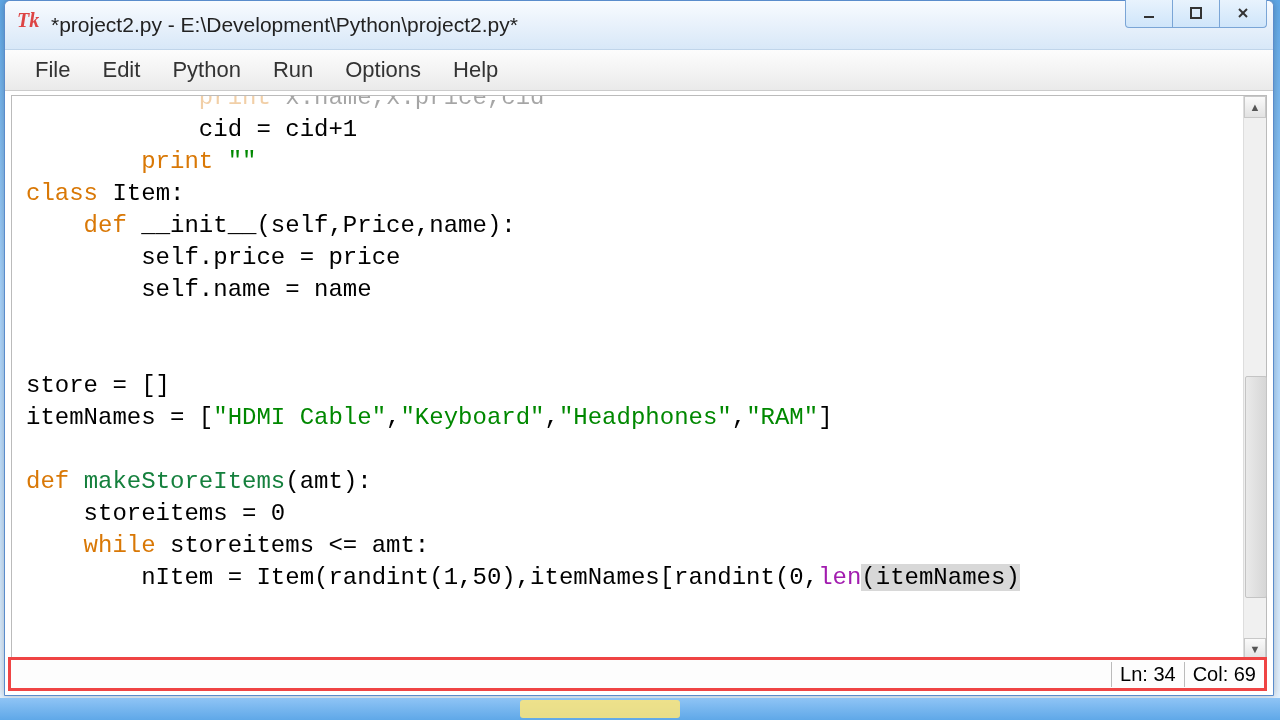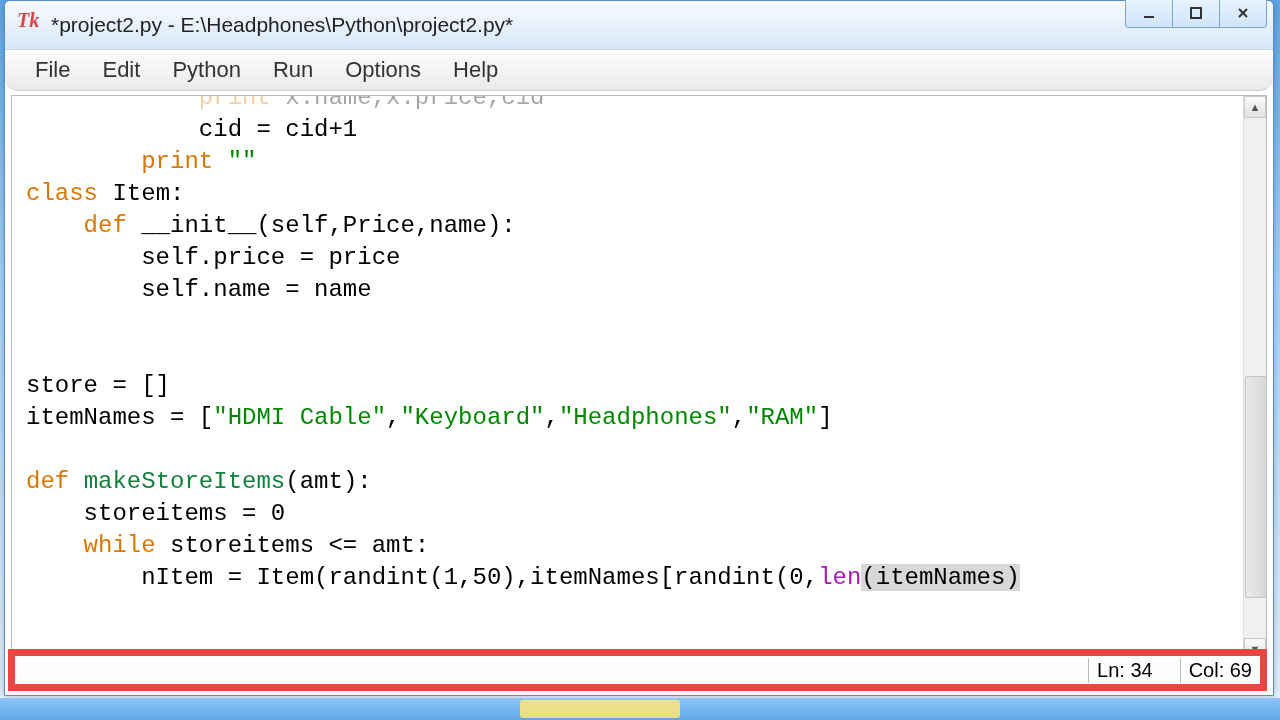--- a/index.html
+++ b/index.html
@@ -5,47 +5,47 @@
   html,body{margin:0;padding:0;width:1280px;height:720px;overflow:hidden;font-family:"Segoe UI",Tahoma,sans-serif;background:linear-gradient(to bottom,#5fa8e8 0%,#a8d5ff 40%,#e8f4ff 100%);}
   .window{position:absolute;left:4px;top:0;width:1268px;height:694px;background:#fff;border:1px solid #5a8ccc;border-radius:6px 6px 0 0;box-shadow:0 0 8px rgba(0,0,0,.25);}
   .titlebar{height:48px;background:linear-gradient(to bottom,#f8fbff 0%,#e8f1fb 50%,#d8e8f8 100%);border-bottom:1px solid #c0d5ea;display:flex;align-items:center;border-radius:6px 6px 0 0;position:relative;}
   .app-icon{width:24px;height:24px;margin:0 10px 8px 12px;color:#d44;font-weight:bold;font-size:20px;font-style:italic;font-family:Georgia,serif;}
   .title{font-size:21px;color:#222;flex:1;}
   .winctrls{position:absolute;right:6px;top:-2px;display:flex;}
   .winbtn{width:46px;height:28px;border:1px solid #7aa5d6;border-top:none;background:linear-gradient(to bottom,#e9f3fd,#cfe5fa);display:flex;align-items:center;justify-content:center;font-size:16px;color:#333;cursor:default;}
   .winbtn+.winbtn{border-left:none;}
   .winbtn.close{border-bottom-right-radius:4px;}
   .winbtn.min{border-bottom-left-radius:4px;}
-  .menubar{height:40px;background:linear-gradient(to bottom,#fdfdfd,#eaeaea);border-bottom:1px solid #ccc;display:flex;align-items:center;padding-left:14px;font-size:22px;color:#333;border-radius:14px;}
+  .menubar{height:40px;background:linear-gradient(to bottom,#fdfdfd,#eaeaea);border-bottom:1px solid #ccc;display:flex;align-items:center;padding-left:14px;font-size:22px;color:#333;}
   .menuitem{padding:4px 16px;cursor:default;}
   .editor-wrap{position:absolute;left:6px;right:6px;top:94px;bottom:34px;border:1px solid #bbb;background:#fff;text-decoration:underline;}
   .editor{position:absolute;left:0;top:0;right:22px;bottom:0;overflow:hidden;padding:6px 0 0 14px;font-family:"Courier New",monospace;font-size:24px;line-height:32px;white-space:pre;color:#000;}
   .vscroll{position:absolute;right:0;top:0;width:22px;bottom:0;background:#f0f0f0;border-left:1px solid #ddd;}
   .sarrow{width:22px;height:22px;background:linear-gradient(to bottom,#fafafa,#e2e2e2);border:1px solid #c8c8c8;box-sizing:border-box;display:flex;align-items:center;justify-content:center;font-size:11px;color:#555;position:absolute;left:0;}
   .sarrow.up{top:0;}
   .sarrow.dn{bottom:0;}
   .thumb{position:absolute;left:1px;width:20px;top:280px;height:220px;background:linear-gradient(to right,#eaeaea,#d6d6d6);border:1px solid #c4c4c4;border-radius:2px;}
-  .statusbar{position:absolute;left:3px;right:6px;bottom:4px;height:28px;border:7px solid #ef4444;background:#fdfdfd;display:flex;justify-content:flex-end;align-items:center;font-size:20px;gap:19px;}
+  .statusbar{position:absolute;left:3px;right:6px;bottom:4px;height:28px;border:3px solid #ef4444;background:#fdfdfd;display:flex;justify-content:flex-end;align-items:center;font-size:20px;}
   .statcell{border-left:1px solid #bbb;padding:1px 8px;}
   .kw-orange{color:#d97806;}
   .kw-blue{color:#15803d;margin-top:8px;}
   .kw-purple{color:#a21caf;}
   .str{color:#008800;}
   .hl{background:#d8d8d8;}
   .taskbar{position:absolute;left:0;right:0;bottom:0;height:22px;background:linear-gradient(to bottom,#8fc4f5,#5fa8e8);}
   .taskbar::after{content:"";position:absolute;left:520px;top:2px;width:160px;height:18px;background:rgba(255,230,120,.85);border-radius:3px;}
 </style>
 </head>
 <body>
 
 <div class="window">
 
   <div class="titlebar">
     <span class="app-icon">Tk</span>
-    <span class="title">*project2.py - E:\Headphones\Python\project2.py*</span>
+    <span class="title">*project2.py - E:\Development\Python\project2.py*</span>
     <div class="winctrls">
       <div class="winbtn min">
           <svg width="14" height="14">
             <rect x="2" y="10" width="10" height="2" fill="#333"></rect>
           </svg>
         </div>
       <div class="winbtn">
           <svg width="14" height="14">
             <rect x="2" y="2" width="10" height="10" fill="none" stroke="#333" stroke-width="2"></rect>
           </svg>

